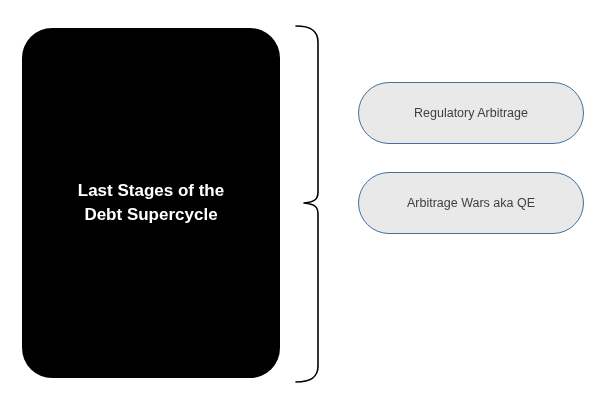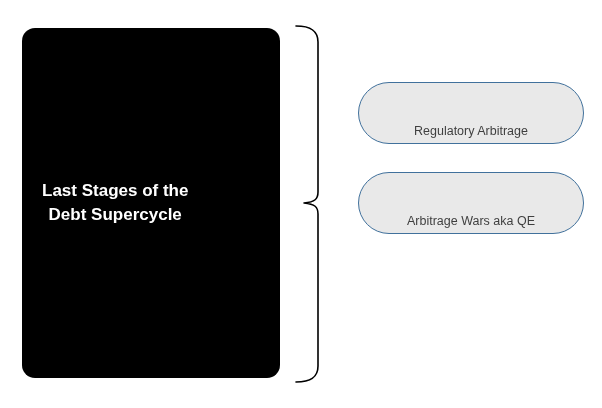--- a/index.html
+++ b/index.html
@@ -14,24 +14,24 @@
     background: #ffffff;
     overflow: hidden;
   }
   .main-box {
     position: absolute;
     left: 22px;
     top: 28px;
     width: 258px;
     height: 350px;
     background: var(--box-fill, #000000);
-    border-radius: 13px;
+    border-radius: 30px;
     display: flex;
     align-items: center;
-    justify-content: flex-start;
+    justify-content: center;
     padding: 10px 20px;
   }
   .main-box-label {
     color: var(--box-text, #ffffff);
     font-size: 17px;
     font-weight: bold;
     text-align: center;
     line-height: 1.4;
     white-space: pre-line;
   }
@@ -51,21 +51,21 @@
   }
   .pill {
     position: absolute;
     left: 358px;
     width: 226px;
     height: 62px;
     background: var(--pill-fill, #e9e9e9);
     border: 1.5px solid var(--pill-border, #41719c);
     border-radius: 31px;
     display: flex;
-    align-items: flex-end;
+    align-items: center;
     justify-content: center;
     padding: 4px 16px;
   }
   .pill-1 { top: 82px; }
   .pill-2 { top: 172px; }
   .pill-3 { top: 262px; }
   .pill-label {
     color: var(--pill-text, #3f3f3f);
     font-size: 12.5px;
     text-align: center;

